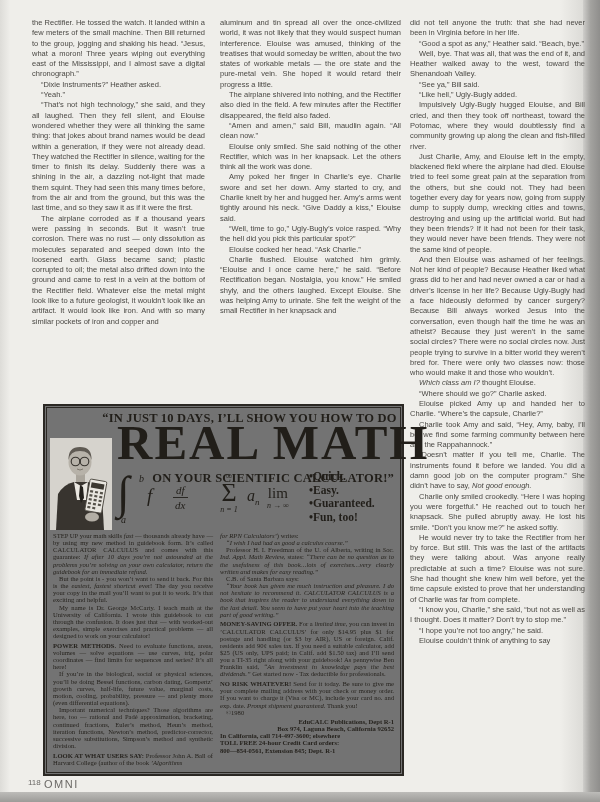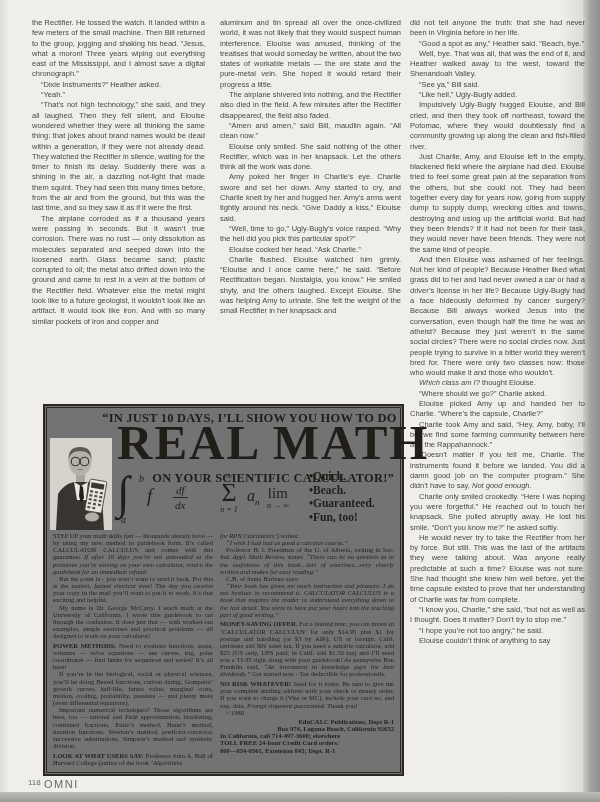--- a/index.html
+++ b/index.html
@@ -185,21 +185,21 @@
         <span class="sum-term"><span>a</span><sub>n</sub></span>
       </div>
       <div class="mlim">
         <span class="lim-word">lim</span>
         <span class="lim-sub">n → ∞</span>
       </div>
     </div>
 
     <div class="ad-bullets">
       <div>•Quick.</div>
-      <div>•Beach.</div>
+      <div>•Easy.</div>
       <div>•Guaranteed.</div>
       <div>•Fun, too!</div>
     </div>
 
     <div class="ad-body">
       <div class="ad-col-left">
           <p><span>STEP UP your math skills </span><span class="i">fast</span><span> — thousands already have — by using my new method in guidebook form. It’s called CALCULATOR CALCULUS and comes with this guarantee: </span><span class="i">If after 10 days you’re not astounded at the problems you’re solving on your own calculator, return the guidebook for an immediate refund.</span></p>
           <p><span>But the point is - you won’t want to send it back. For this is the </span><span class="i">easiest, fastest shortcut</span><span> ever! The day you receive your copy in the mail you’ll want to put it to work. It’s that exciting and helpful.</span></p>
           <p><span>My name is Dr. George McCarty. I teach math at the University of California. I wrote this guidebook to cut through the confusion. It does just that — with worked-out examples, simple exercises and practical problems — all designed to work on your calculator!</span></p>
           <p class="lead"><span class="b">POWER METHODS.</span><span> Need to evaluate functions, areas, volumes — solve equations — use curves, trig, polar coordinates — find limits for sequences and series? It’s all here!</span></p>

